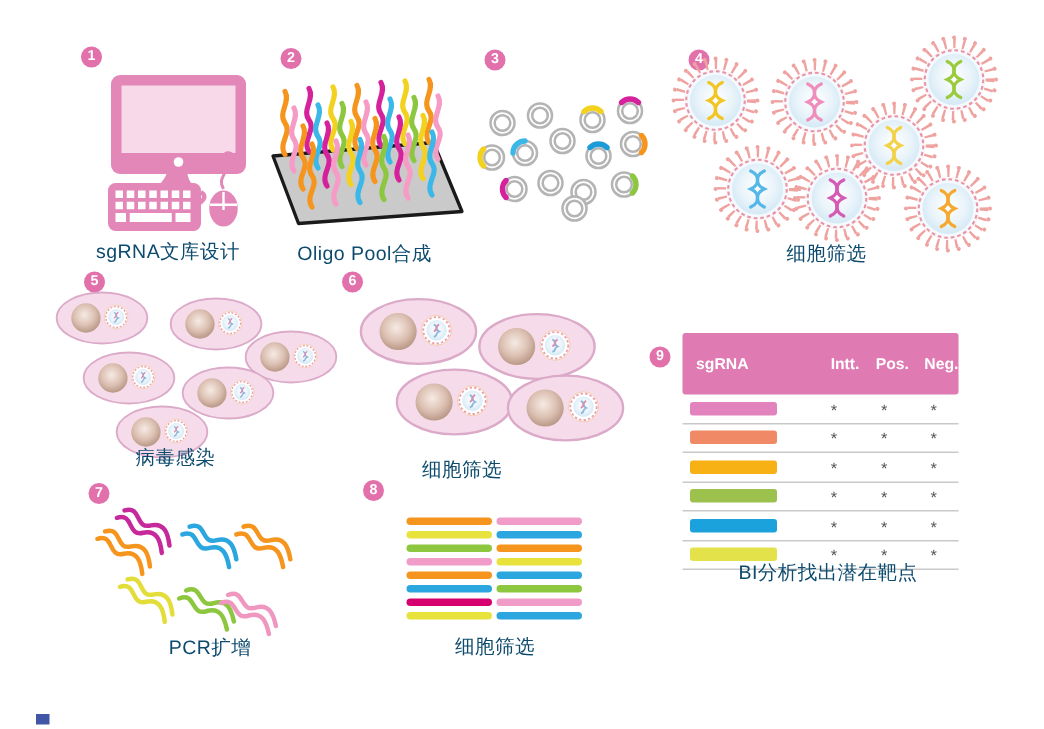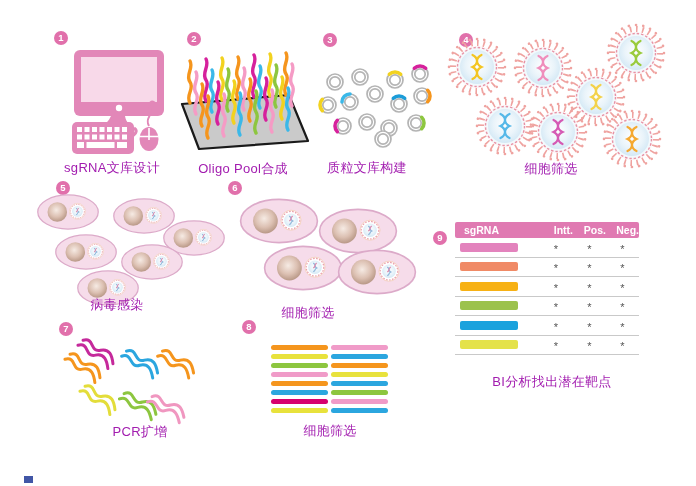--- a/index.html
+++ b/index.html
@@ -1,28 +1,28 @@
 <!DOCTYPE html>
 <html><head>
 <meta charset="utf-8">
 <style>
   html,body{margin:0;padding:0;background:#fff;}
   .canvas{position:relative;width:696px;height:486px;background:#ffffff;overflow:hidden;
           font-family:"Liberation Sans",sans-serif;}
   .badge{position:absolute;width:14px;height:14px;border-radius:50%;color:#fff;
          font-size:9.5px;font-weight:bold;display:flex;align-items:center;justify-content:center;
          line-height:1;}
-  .steplabel{position:absolute;transform:translateX(-50%);font-size:13px;color:#a21caf;
+  .steplabel{position:absolute;transform:translateX(-50%);font-size:13px;color:#0c4a6e;
              white-space:nowrap;letter-spacing:.3px;}
   .caption{position:absolute;left:352px;top:460px;transform:translateX(-50%);
            font-size:10px;color:#32445a;white-space:nowrap;}
   .ill{position:absolute;}
   
   .sgtable{position:absolute;left:455px;top:222px;width:184px;}
-  .thead{display:grid;grid-template-columns:84px 34px 33px 33px;height:16px;align-items:center;
+  .thead{display:grid;grid-template-columns:84px 34px 33px 33px;height:41px;align-items:center;
          border-radius:2px;color:#fff;font-size:10.5px;font-weight:bold;}
   .thead span{text-align:right;}
   .thead span:first-child{text-align:left;padding-left:9px;}
   .trow{display:grid;grid-template-columns:84px 34px 33px 33px;height:18.5px;align-items:center;
         border-bottom:1px solid #c9c9c9;}
   .swatch{width:58px;height:9px;border-radius:2px;margin-left:5px;}
   .tcell{text-align:center;font-size:11px;color:#555;line-height:.6;padding-top:4px;}
   
   .ampgrid{position:absolute;left:271px;top:345px;display:grid;
            grid-template-columns:57px 57px;column-gap:3px;row-gap:4px;}
@@ -373,21 +373,20 @@
           <span class="swatch" style="background: rgb(228, 226, 74);"></span>
           <span class="tcell">*</span>
           <span class="tcell">*</span>
           <span class="tcell">*</span>
         </div>
       </div>
   </div>
 
   <div class="steplabel" style="left:112px;top:159px">sgRNA文库设计</div>
   <div class="steplabel" style="left:243px;top:160px">Oligo Pool合成</div>
-  <div class="steplabel" style="left:367px;top:159px">质粒文库构建</div>
   <div class="steplabel" style="left:551px;top:160px">细胞筛选</div>
   <div class="steplabel" style="left:117px;top:296px">病毒感染</div>
   <div class="steplabel" style="left:308px;top:304px">细胞筛选</div>
   <div class="steplabel" style="left:140px;top:423px">PCR扩增</div>
   <div class="steplabel" style="left:330px;top:422px">细胞筛选</div>
   <div class="steplabel" style="left:552px;top:373px">BI分析找出潜在靶点</div>
 
   <div class="artifact"></div>
 </div>
 

